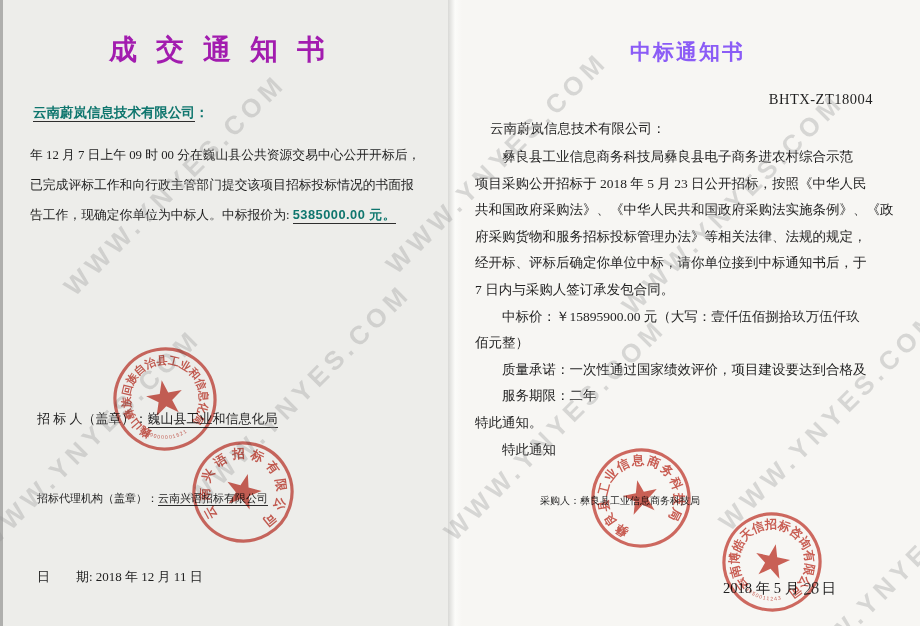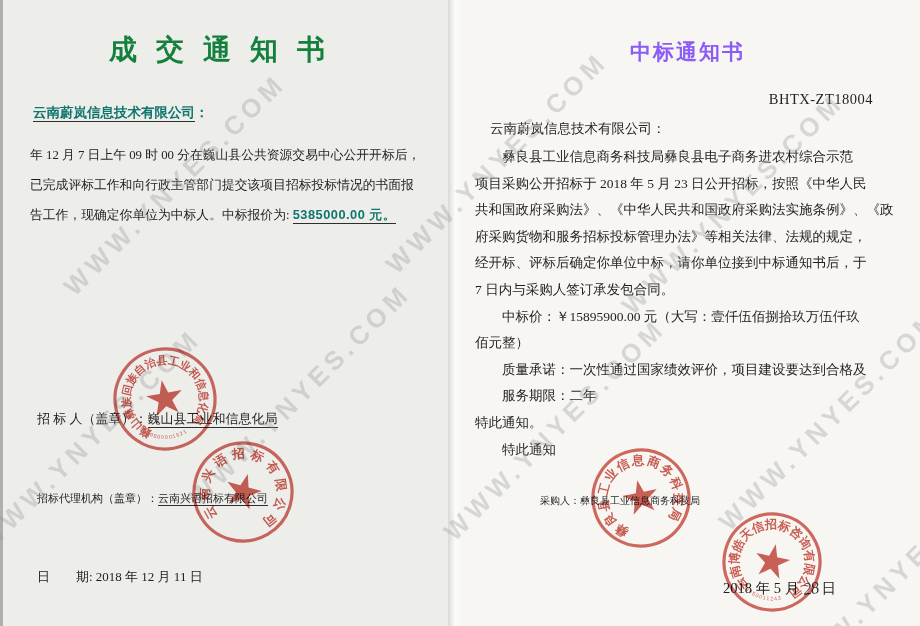--- a/index.html
+++ b/index.html
@@ -14,21 +14,21 @@
 
   
   .line{white-space:nowrap;}
   .ind{padding-left:2em;}
   .u{border-bottom:1.2px solid #2e2e2e;padding-bottom:1px;}
   .b{font-weight:bold;color:#0f766e;}
   .num{font-family:"Liberation Sans","DejaVu Sans",sans-serif;font-weight:bold;letter-spacing:.5px;}
 
   
   .l-title{position:absolute;top:31px;left:0;width:440px;text-align:center;
-           font-size:28px;font-weight:bold;letter-spacing:6px;color:#15803d;}
+           font-size:28px;font-weight:bold;letter-spacing:6px;color:#a21caf;}
   .l-addressee{position:absolute;top:104px;left:33px;font-size:13.5px;}
   .l-para1{position:absolute;top:140px;left:30px;font-size:12.8px;}
   .l-para1 .line{height:30px;line-height:30px;}
   .l-para2{position:absolute;top:272px;left:30px;font-size:12.8px;height:30px;line-height:30px;}
   .l-sign1{position:absolute;top:410px;left:37px;font-size:13px;}
   .l-sign2{position:absolute;top:491px;left:37px;font-size:11px;}
   .l-date{position:absolute;top:568px;left:37px;font-size:13px;}
 
   
   .r-title{position:absolute;top:38px;left:0;width:465px;text-align:center;

